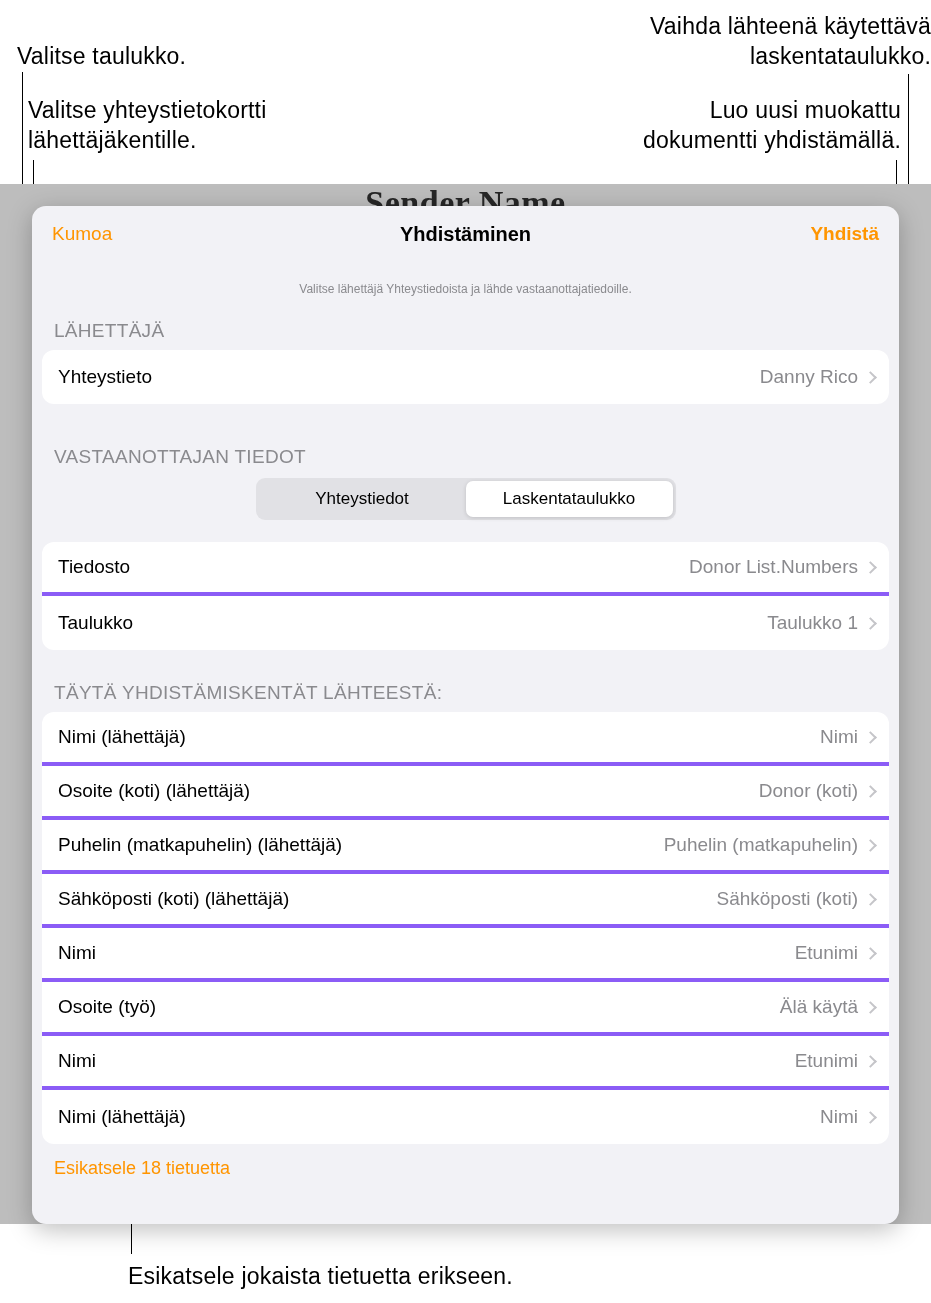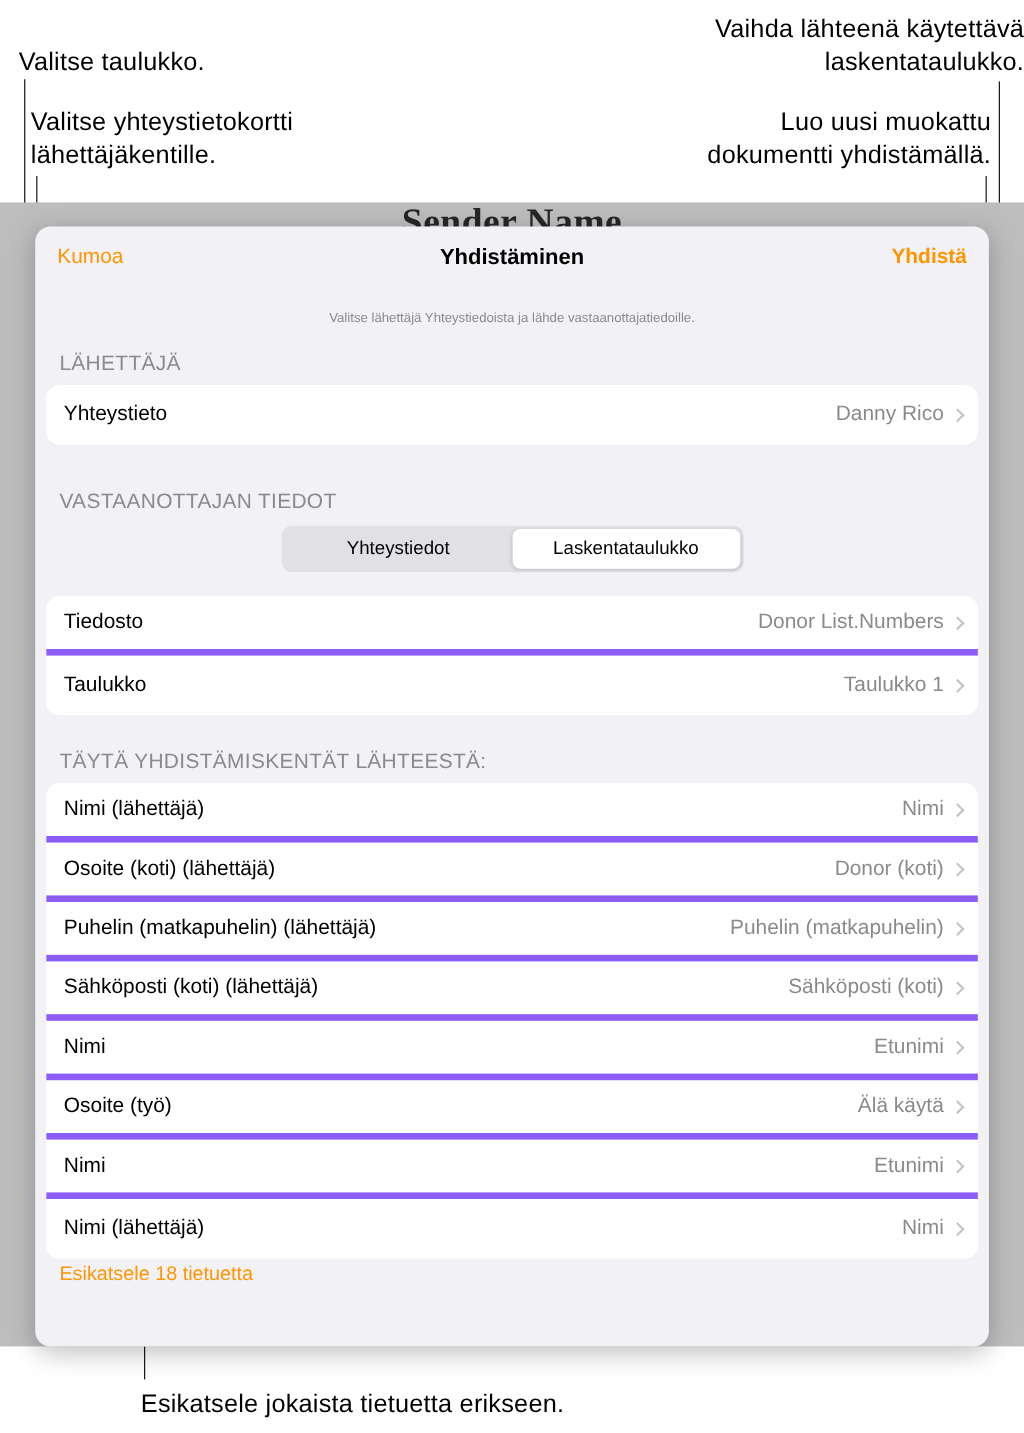--- a/index.html
+++ b/index.html
@@ -102,21 +102,21 @@
     border-radius: 12px;
     margin: 0 10px;
     overflow: hidden;
   }
   .row {
     display: flex;
     align-items: center;
     justify-content: space-between;
     min-height: 54px;
     padding: 0 14px 0 16px;
-    border-bottom: 6px solid #8b5cf6;
+    border-bottom: 4px solid #8b5cf6;
     cursor: pointer;
   }
   .row:last-child { border-bottom: none; }
   .row .label {
     font-size: 19px;
     color: #000;
   }
   .row .value {
     font-size: 19px;
     color: #8a8a8e;
@@ -150,21 +150,21 @@
   }
   .segmented .seg.selected {
     background: #fff;
     box-shadow: 0 1px 4px rgba(0,0,0,0.15);
     font-weight: 500;
   }
   .preview-link {
     display: block;
     font-size: 18px;
     color: #ff9500;
-    margin: 4px 0 0 22px;
+    margin: 14px 0 0 22px;
     background: none;
     border: none;
     cursor: pointer;
     text-align: left;
   }
 </style>
 </head>
 <body>
 
 <div class="callout" style="left:17px; top:42px;">Valitse taulukko.</div>

